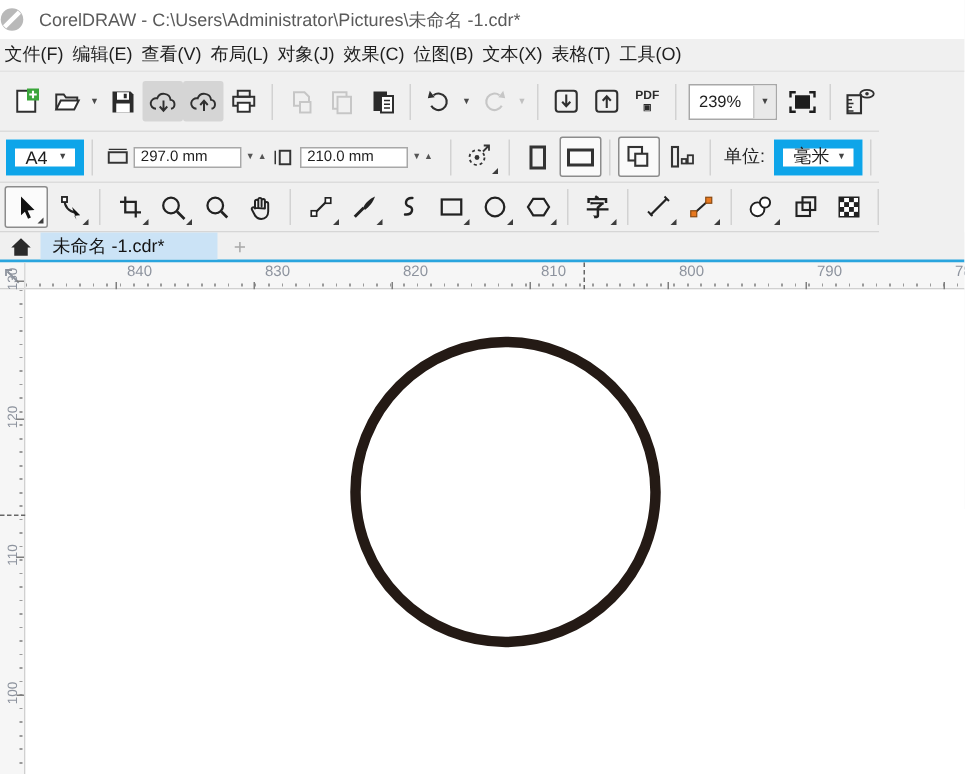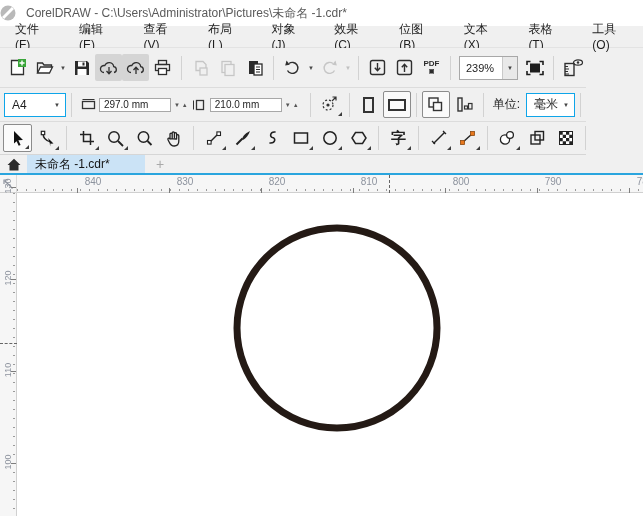--- a/index.html
+++ b/index.html
@@ -7,41 +7,41 @@
   body { font-family:"Liberation Sans", sans-serif; background:#fff; overflow:hidden; }
   .app { position:relative; width:643px; height:516px; background:#f0f0f0; }
 
   
   .titlebar { position:absolute; left:0; top:0; width:643px; height:26px; background:#ffffff; display:flex; align-items:center; padding-left:0; }
   .titlebar .logo { width:16px; height:16px; margin-right:10px; }
   .titlebar .title { font-size:12px; color:#5a5a5a; white-space:nowrap; }
 
   
   .menubar { position:absolute; left:0; top:26px; width:643px; height:22px; background:#f0f0f0; display:flex; align-items:center; border-bottom:1px solid #e3e3e3; }
-  .menubar span { font-size:12px; color:#1e1e1e; padding:0 15px; cursor:default; }
+  .menubar span { font-size:12px; color:#1e1e1e; padding:0 3px; cursor:default; }
 
   
   .bar { position:absolute; left:0; width:586px; background:#f0f0f0; display:flex; align-items:center; border-bottom:1px solid #dcdcdc; overflow:hidden; }
   .sep { width:1px; height:24px; background:#d2d2d2; margin:0 5px; flex:0 0 auto; }
   .tbtn { position:relative; width:27px; height:27px; display:flex; align-items:center; justify-content:center; flex:0 0 auto; border-radius:2px; }
   .tbtn.pressed { background:#d5d5d5; }
   .caret { font-size:6px; color:#4a4a4a; width:10px; text-align:center; flex:0 0 auto; }
   .caret.dis { color:#c0c0c0; }
   svg { display:block; }
 
   
   .toolbar { top:48px; height:40px; padding-left:4px; }
   .zoombox { width:70px; height:24px; background:#fff; border:1px solid #a8a8a8; display:flex; align-items:center; margin:0 3px; }
   .zoombox .zval { flex:1; font-size:11px; color:#1e1e1e; padding-left:6px; }
   .zoombox .zcaret { width:15px; height:100%; background:#e9e9e9; border-left:1px solid #c9c9c9; display:flex; align-items:center; justify-content:center; font-size:6px; color:#444; }
   .pdftxt { font-size:8px; font-weight:bold; color:#2b2b2b; line-height:7px; text-align:center; }
 
   
   .propbar { top:88px; height:34px; padding-left:4px; }
-  .combo { height:24px; background:#fff; border:1px solid #0ea5e9; display:flex; align-items:center; }
+  .combo { height:24px; background:#fff; border:6px solid #0ea5e9; display:flex; align-items:center; }
   .combo .cval { flex:1; font-size:12px; color:#1e1e1e; padding-left:7px; white-space:nowrap; }
   .combo .ccaret { width:16px; text-align:center; font-size:6px; color:#444; }
   .sizefields { display:flex; flex-direction:row; gap:2px; margin:0 4px; }
   .sizerow { display:flex; align-items:center; gap:3px; }
   .sizefield { width:72px; height:14px; border:1px solid #a8a8a8; background:#fff; font-size:10px; color:#1e1e1e; padding-left:4px; line-height:12px; }
   .spin { font-size:6px; color:#555; letter-spacing:2px; }
   .pbtn { position:relative; width:28px; height:27px; display:flex; align-items:center; justify-content:center; flex:0 0 auto; border-radius:2px; }
   .pbtn.selected { border:1px solid #8c8c8c; background:#fafafa; }
   .g-portrait { width:11px; height:16px; border:2px solid #333; }
   .g-landscape { width:18px; height:12px; border:2px solid #333; }

